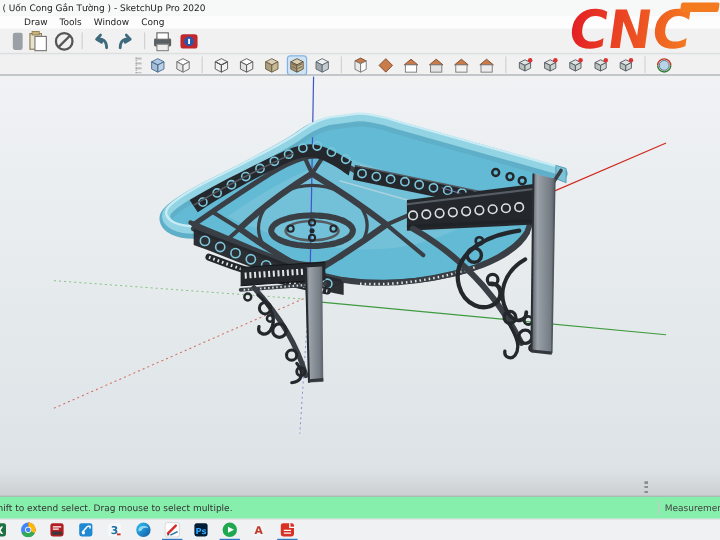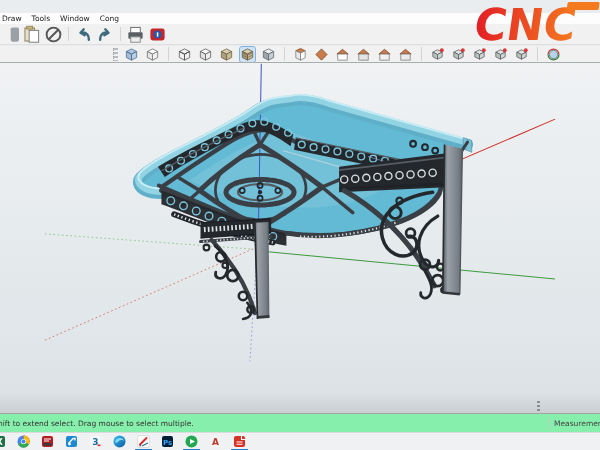--- a/index.html
+++ b/index.html
@@ -2,21 +2,21 @@
 <html style="--iron: #3a3f45; --ironD: #24282c; --glassU: #62bad4; --glassT: #93d4e4; --glassF: #5fafc9; --glassH: #c9ecf4; --scrollGap: #7cc6dc; --skyGap: #d9dfe3; --axR: #cf2b20; --axRd: #d56a60; --axG: #3f9b3f; --axGd: #86c386; --axB: #4355cc; --axBd: #8a93d8; --logoA: #e31e25; --logoB: #f47a20;"><head>
 <meta charset="utf-8">
 <style>
   html,body{margin:0;padding:0;background:#888;}
   .screen{position:relative;width:600px;height:450px;overflow:hidden;background:#e9edef;
           font-family:"DejaVu Sans","Liberation Sans",sans-serif;-webkit-font-smoothing:antialiased;}
   
   .titlebar{position:absolute;left:0;top:0;width:600px;height:13px;background:#f7f8f8;
             font-size:7.5px;color:#222;line-height:13px;padding-left:2px;box-sizing:border-box;white-space:nowrap;}
   .menubar{position:absolute;left:0;top:13px;width:600px;height:11px;background:#fdfdfd;
-           display:flex;gap:10px;align-items:center;font-size:7.5px;color:#222;padding-left:2px;box-sizing:border-box;}
+           display:flex;gap:10px;align-items:center;font-size:7.5px;color:#222;padding-left:20px;box-sizing:border-box;}
   .menu-item{cursor:default;}
   .tbar1{position:absolute;left:0;top:24px;width:600px;height:21px;background:#f1f1f1;
          border-bottom:1px solid #dedede;display:flex;align-items:center;gap:3px;padding-left:0;box-sizing:border-box;}
   .tbar1 .tb-icon{width:19px;height:19px;}
   .tbar2{position:absolute;left:0;top:46px;width:600px;height:16px;background:#f1f1f1;
          display:flex;align-items:center;gap:6px;padding-left:113px;box-sizing:border-box;}
   .tbar2 .tb-icon{width:15px;height:15px;}
   .tb-icon{display:inline-flex;align-items:center;justify-content:center;flex:0 0 auto;}
   .tb-icon svg{width:100%;height:100%;}
   .tb-icon.selected{background:#cfe3f5;outline:1px solid #7fb2e5;border-radius:2px;}
@@ -62,20 +62,23 @@
   .ird {stroke:var(--ironD);fill:none;stroke-linecap:round;stroke-linejoin:round;}
   .irf {fill:var(--ironD);stroke:none;}
   .gap {stroke:var(--scrollGap);fill:none;}
   .sky {stroke:var(--skyGap);fill:none;}
 </style>
 </head>
 <body>
 
 <div class="screen">
 
+  <div class="titlebar">
+    <span>( Uốn Cong Gắn Tường ) - SketchUp Pro 2020</span>
+  </div>
 
   <div class="menubar">
       <span class="menu-item">Draw</span>
       <span class="menu-item">Tools</span>
       <span class="menu-item">Window</span>
       <span class="menu-item">Cong</span>
     </div>
 
   <div class="tbar1">
       <span class="tb-icon">

